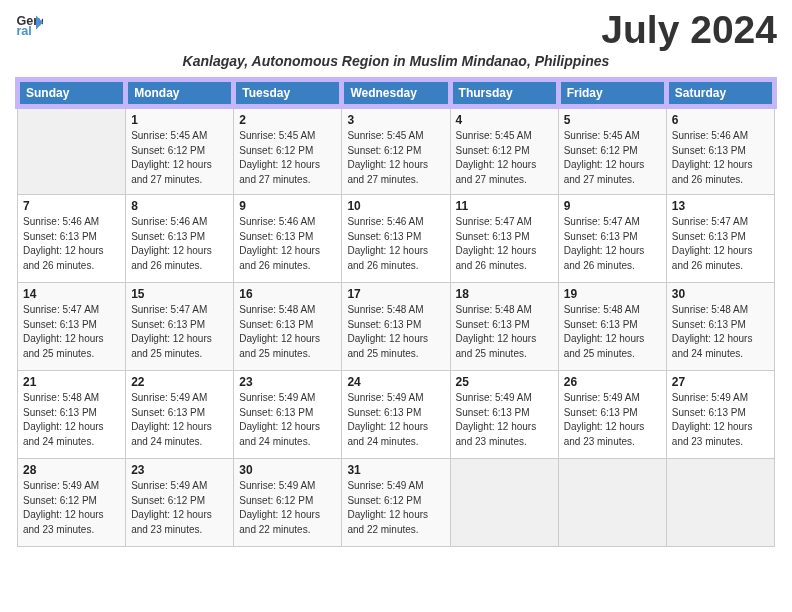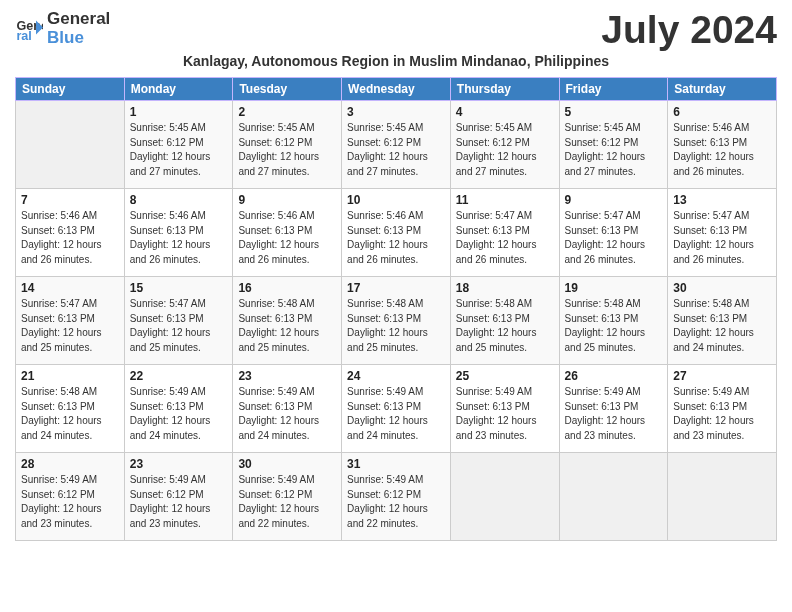--- a/index.html
+++ b/index.html
@@ -30,34 +30,35 @@
       font-weight: bold;
       color: #333;
       line-height: 1;
     }
     .subtitle {
       text-align: center;
       font-size: 14px;
       color: #333;
       margin-bottom: 8px;
       font-weight: 600;
+      font-style: italic;
     }
     .calendar {
       width: 100%;
       border-collapse: collapse;
       font-size: 10.5px;
     }
     .calendar thead tr th {
       background-color: #3a7fc1;
       color: #fff;
       text-align: left;
       padding: 4px 6px;
       font-size: 12px;
       font-weight: bold;
-      border: 1px solid #c4b5fd;
+      border: 5px solid #c4b5fd;
     }
     .calendar tbody tr td {
       vertical-align: top;
       padding: 4px 5px;
       border: 1px solid #ccc;
       min-width: 100px;
       height: 88px;
       background: #fff;
     }
     .calendar tbody tr:nth-child(odd) td {
@@ -82,24 +83,20 @@
 </head>
 <body>
 
 <div class="header-row">
   <div class="logo">
     <svg class="logo-icon" viewBox="0 0 40 40">
       <text x="2" y="22" font-size="18" font-weight="bold" fill="#333">Gene</text>
       <text x="2" y="36" font-size="18" font-weight="bold" fill="#4a90d9">ral</text>
       <polygon points="30,8 40,18 30,28" fill="#4a90d9"></polygon>
     </svg>
-    <div style="line-height:1.1;">
-      <div style="font-size:17px;font-weight:bold;color:#333;">General</div>
-      <div style="font-size:17px;font-weight:bold;color:#4a90d9;">Blue</div>
-    </div>
   </div>
   <div class="month-title">July 2024</div>
 </div>
 
 <div class="subtitle">Kanlagay, Autonomous Region in Muslim Mindanao, Philippines</div>
 
 <table class="calendar">
   <thead>
     <tr id="header-row">
     <th>Sunday</th>

